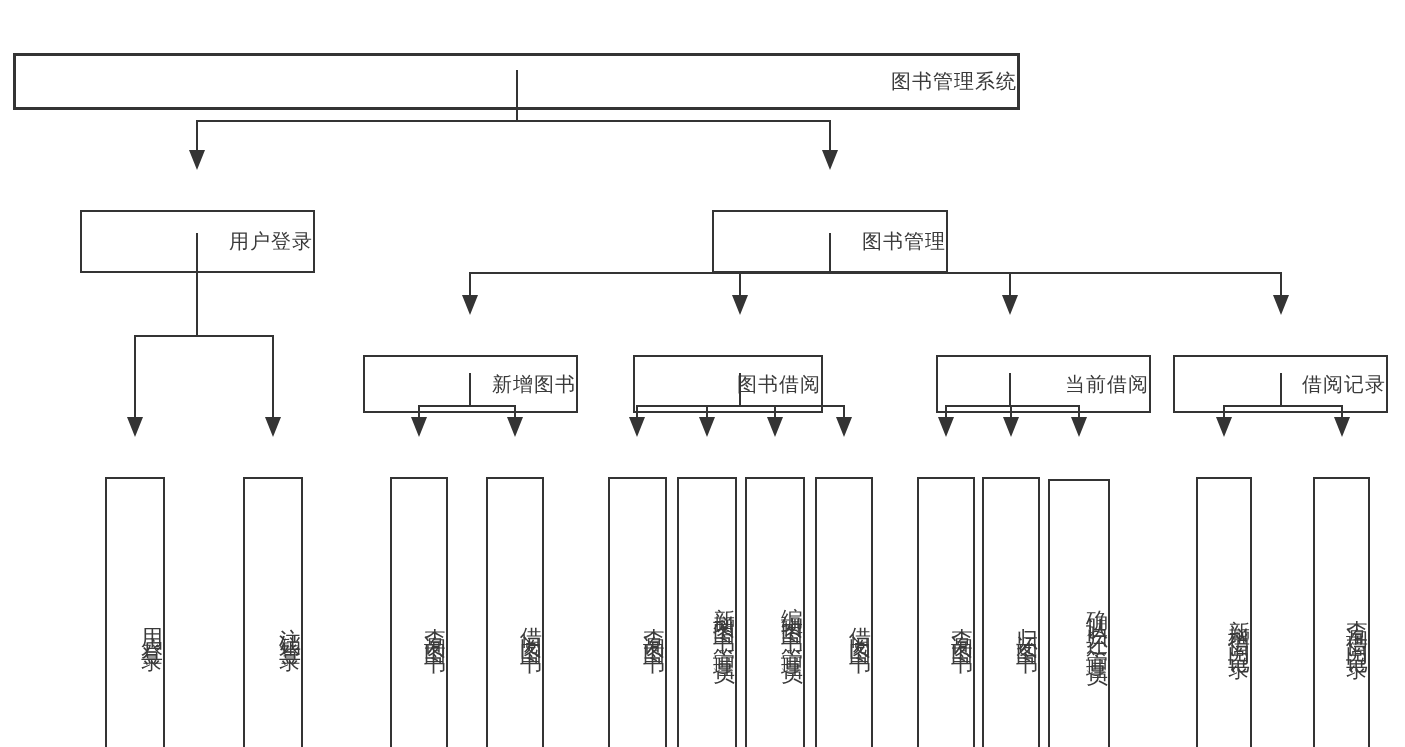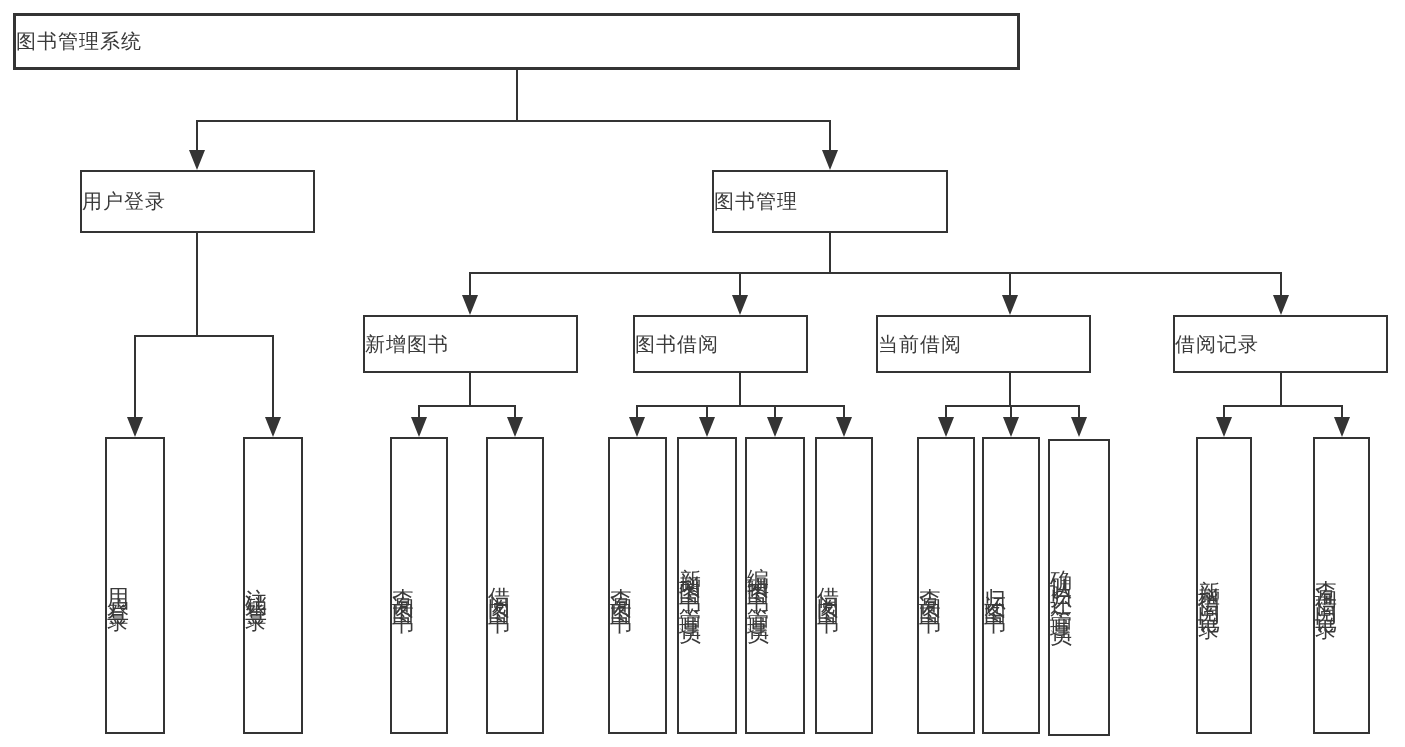--- a/index.html
+++ b/index.html
@@ -10,22 +10,23 @@
     font-family:"Liberation Sans","DejaVu Sans",sans-serif;
     overflow:hidden;
   }
   .box{
     position:absolute;
     background:#ffffff;
     border:2px solid #343434;
     box-sizing:border-box;
     display:flex;
     align-items:center;
-    justify-content:flex-start;
+    justify-content:flex-end;
     color:#3a3a3a;
+    margin-top:40px;
   }
   .hlabel{font-size:20px;letter-spacing:1px;}
   .root{border-width:3px;}
   .vbox .vtext{
     writing-mode:vertical-lr;
     text-orientation:mixed;
     font-size:22px;
     letter-spacing:8px;
     color:#3a3a3a;
     line-height:1;
@@ -83,24 +84,24 @@
   <div class="line" style="left:739px;top:272px;width:2px;height:23px;"></div>
   <div class="arrowhead" style="left:732px;top:295px;"></div>
   <div class="line" style="left:1009px;top:272px;width:2px;height:23px;"></div>
   <div class="arrowhead" style="left:1002px;top:295px;"></div>
   <div class="line" style="left:1280px;top:272px;width:2px;height:23px;"></div>
   <div class="arrowhead" style="left:1273px;top:295px;"></div>
 
   <div class="box" style="left:363px;top:315px;width:215px;height:58px;">
     <span class="hlabel">新增图书</span>
   </div>
-  <div class="box" style="left:633px;top:315px;width:175px;height:58px;">
+  <div class="box" style="left:633px;top:315px;width:190px;height:58px;">
     <span class="hlabel">图书借阅</span>
   </div>
-  <div class="box" style="left:876px;top:315px;width:215px;height:58px;">
+  <div class="box" style="left:936px;top:315px;width:215px;height:58px;">
     <span class="hlabel">当前借阅</span>
   </div>
   <div class="box" style="left:1173px;top:315px;width:215px;height:58px;">
     <span class="hlabel">借阅记录</span>
   </div>
 
   <div class="line" style="left:469px;top:373px;width:2px;height:32px;"></div>
   <div class="line" style="left:418px;top:405px;width:98px;height:2px;"></div>
   <div class="line" style="left:418px;top:405px;width:2px;height:12px;"></div>
   <div class="arrowhead" style="left:411px;top:417px;"></div>

